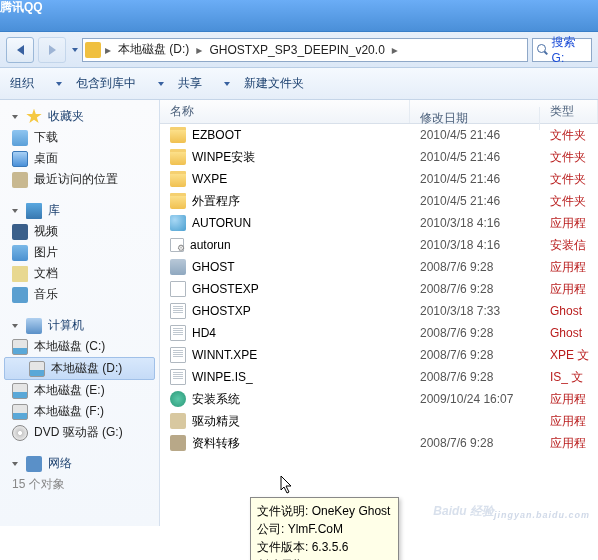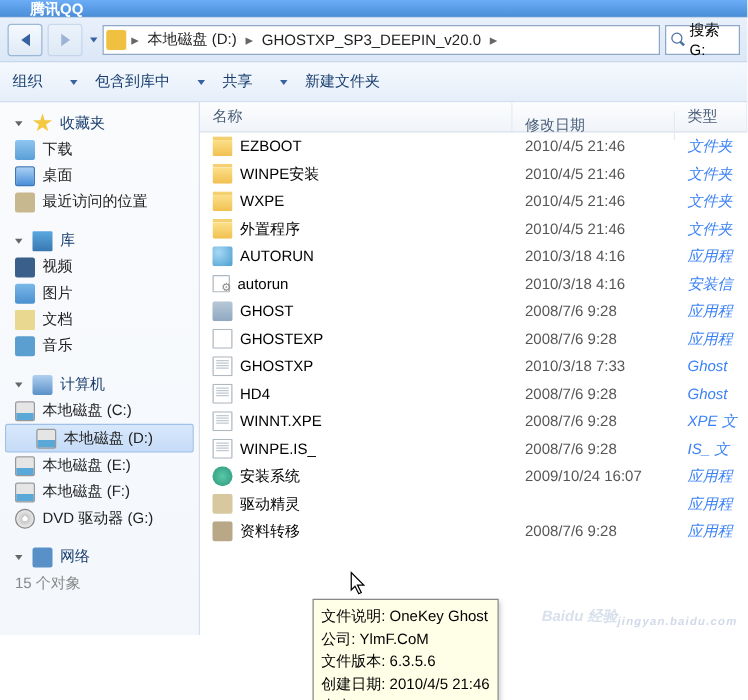--- a/index.html
+++ b/index.html
@@ -1,30 +1,30 @@
 <!DOCTYPE html>
 <html><head>
 <meta charset="utf-8">
 <style>
 * { margin: 0; padding: 0; box-sizing: border-box; font-family: "Microsoft YaHei", "SimSun", Arial, sans-serif; font-size: 12px; }
 body { width: 598px; height: 560px; overflow: hidden; background: #fff; }
 
-.titlebar { height: 14px; background: linear-gradient(#6badf6, #4a8fd8); border-bottom: 1px solid #3a7fc8; padding: 0 24px; color: #fff; font-weight: bold; line-height: 14px; }
+.titlebar { height: 32px; background: linear-gradient(#6badf6, #4a8fd8); border-bottom: 1px solid #3a7fc8; padding: 0 0; color: #fff; font-weight: bold; line-height: 14px; }
 
 .navrow { height: 36px; background: linear-gradient(#e8f0fa, #dce8f7); display: flex; align-items: center; padding: 0 6px; gap: 4px; border-bottom: 1px solid #b8cde5; }
 .navbtn { width: 28px; height: 26px; border: 1px solid #9bb8d8; border-radius: 3px; background: linear-gradient(#f5f9fe, #dfeaf6); display: flex; align-items: center; justify-content: center; cursor: pointer; }
 .navbtn.disabled { opacity: 0.4; }
 .arrow-left { width: 0; height: 0; border-top: 5px solid transparent; border-bottom: 5px solid transparent; border-right: 7px solid #3861a0; }
 .arrow-right { width: 0; height: 0; border-top: 5px solid transparent; border-bottom: 5px solid transparent; border-left: 7px solid #3861a0; }
 .chev-down { width: 0; height: 0; border-left: 3px solid transparent; border-right: 3px solid transparent; border-top: 4px solid #3861a0; margin-left: 2px; }
 .addressbar { flex: 1; height: 24px; background: #fff; border: 1px solid #8fa8c8; display: flex; align-items: center; padding: 0 2px; gap: 2px; }
 .addr-icon { width: 16px; height: 16px; background: #f0c040; border-radius: 2px; flex-shrink: 0; }
 .addr-sep { color: #666; padding: 0 2px; }
 .addr-seg { padding: 0 3px; color: #222; }
-.searchbox { width: 60px; height: 24px; background: #fff; border: 1px solid #8fa8c8; display: flex; align-items: center; padding: 0 4px; color: #000000; gap: 4px; }
+.searchbox { width: 60px; height: 24px; background: #fff; border: 1px solid #8fa8c8; display: flex; align-items: center; padding: 0 4px; color: #1d4ed8; gap: 4px; }
 .mag { width: 12px; height: 12px; position: relative; }
 .mag::before { content: ""; position: absolute; width: 7px; height: 7px; border: 1.5px solid #4a6fa5; border-radius: 50%; }
 .mag::after { content: ""; position: absolute; width: 4px; height: 1.5px; background: #4a6fa5; transform: rotate(45deg); top: 8px; left: 7px; }
 
 .toolbar { height: 32px; background: linear-gradient(#f5f9fe, #e5eef9); border-bottom: 1px solid #c5d5e8; display: flex; align-items: center; padding: 0 10px; gap: 14px; }
 .tbtn { color: #1a3f6e; cursor: pointer; display: flex; align-items: center; gap: 20px; }
 
 .main { display: flex; height: 426px; }
 .sidebar { width: 160px; background: linear-gradient(#fafbfd, #f3f7fc); border-right: 1px solid #d5e0ee; padding: 6px 0; overflow: hidden; }
 .sgroup { margin-bottom: 10px; }
@@ -51,21 +51,21 @@
 .colhdr { height: 24px; background: linear-gradient(#fdfdfe, #f0f4f9); border-bottom: 1px solid #d8e0ea; display: flex; align-items: center; color: #4a5f7a; }
 .col { padding: 0 10px; border-right: 1px solid #e5ebf2; height: 100%; display: flex; align-items: center; }
 .col.name { width: 250px; }
 .col.date { width: 130px; margin-top: 14px; }
 .col.type { flex: 1; }
 
 .files { }
 .frow { height: 22px; display: flex; align-items: center; cursor: pointer; }
 .fname { width: 250px; padding-left: 10px; display: flex; align-items: center; gap: 6px; overflow: hidden; white-space: nowrap; }
 .fdate { width: 130px; padding-left: 10px; color: #555; }
-.ftype { flex: 1; padding-left: 10px; color: #3b82f6; overflow: hidden; white-space: nowrap; font-style: italic; }
+.ftype { flex: 1; padding-left: 10px; color: #b91c1c; overflow: hidden; white-space: nowrap; }
 .ficon { width: 16px; height: 16px; flex-shrink: 0; }
 .ficon.folder { background: linear-gradient(#fce08a, #f0c050); border-radius: 1px 1px 2px 2px; border-top: 3px solid #f5d070; }
 .ficon.app { background: radial-gradient(circle at 30% 30%, #a8d8f5, #4a9fd0); border-radius: 2px; }
 .ficon.cfg { width: 14px; height: 14px; background: #fff; border: 1px solid #b0b8c0; border-radius: 1px; position: relative; }
 .ficon.cfg::after { content: "⚙"; position: absolute; font-size: 9px; bottom: -2px; right: -2px; color: #888; }
 .ficon.ghost { background: linear-gradient(#b8c8d8, #8fa8c0); border-radius: 2px; }
 .ficon.exe { background: #fff; border: 1px solid #b0b8c0; border-radius: 1px; }
 .ficon.txt { background: #fff; border: 1px solid #b0b8c0; border-radius: 1px; position: relative; }
 .ficon.txt::before { content: ""; position: absolute; top: 2px; left: 2px; right: 2px; height: 1px; background: #c0c8d0; box-shadow: 0 2px #c0c8d0, 0 4px #c0c8d0, 0 6px #c0c8d0; }
 .ficon.inst { background: radial-gradient(circle, #5ac8a8, #2a9878); border-radius: 50%; }

